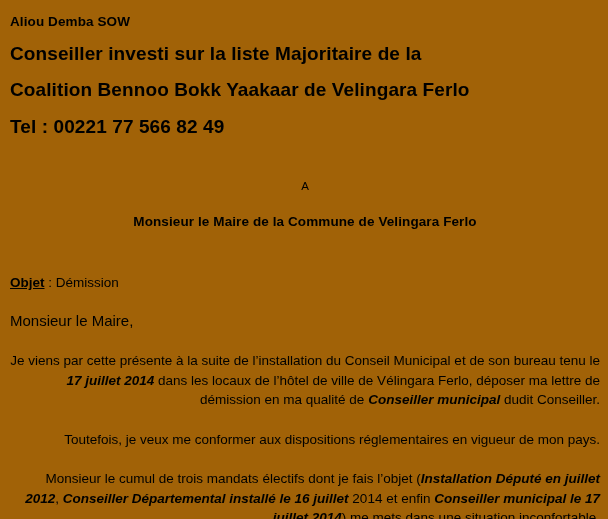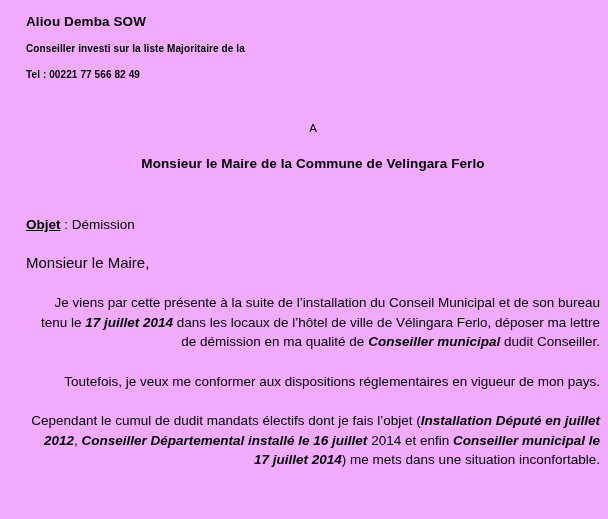--- a/index.html
+++ b/index.html
@@ -11,42 +11,42 @@
     width: 608px;
     height: 519px;
     overflow: hidden;
     font-family: "Liberation Sans", sans-serif;
     color: #000000;
   }
   .page {
     position: relative;
     width: 608px;
     height: 519px;
-    background: #f0abfc;
+    background: #a16207;
     box-sizing: border-box;
-    padding: 14px 8px 0 26px;
+    padding: 14px 8px 0 10px;
   }
   .header-row {
     display: flex;
     justify-content: space-between;
     align-items: baseline;
     font-weight: bold;
     font-size: 13.5px;
     letter-spacing: 0.1px;
   }
   .sender-name {
     white-space: nowrap;
   }
   .place-date {
     white-space: nowrap;
     padding-right: 0px;
   }
   .sender-line {
     font-weight: bold;
-    font-size: 10px;
+    font-size: 19px;
     margin-top: 14px;
     letter-spacing: 0.1px;
   }
   .sender-line.tight {
     margin-top: 15px;
   }
   .addressee-block {
     text-align: center;
     margin-top: 42px;
   }
@@ -84,20 +84,21 @@
 </head>
 <body>
 
 <div class="page">
 
   <div class="header-row">
     <span class="sender-name">Aliou Demba SOW</span>
   </div>
 
   <div class="sender-line">Conseiller investi sur la liste Majoritaire de la</div>
+  <div class="sender-line">Coalition Bennoo Bokk Yaakaar de Velingara Ferlo</div>
   <div class="sender-line tight">Tel : 00221 77 566 82 49</div>
 
   <div class="addressee-block">
     <div class="addressee-a">A</div>
     <div class="addressee-name">Monsieur le Maire de la Commune de Velingara Ferlo</div>
   </div>
 
   <div class="object-line">
     <span class="object-label">Objet</span><span> : </span><span>Démission</span>
   </div>
@@ -106,16 +107,16 @@
 
   <div class="para p1">
     <span>Je viens par cette présente à la suite de l’installation du Conseil Municipal et de son bureau tenu le </span><span class="bi">17 juillet 2014</span><span> dans les locaux de l’hôtel de ville de Vélingara Ferlo,  déposer ma lettre de démission en ma qualité de </span><span class="bi">Conseiller municipal</span><span> dudit Conseiller.</span>
   </div>
 
   <div class="para">
     <span>Toutefois, je veux me conformer aux dispositions réglementaires en vigueur de mon pays.</span>
   </div>
 
   <div class="para">
-    <span>Cependant  le cumul de dudit mandats électifs dont je fais l’objet (</span><span class="bi">Installation Député en juillet 2012</span><span>, </span><span class="bi">Conseiller Départemental installé le 16 juillet</span><span> 2014 et enfin </span><span class="bi">Conseiller municipal le 17 juillet 2014</span><span>) me mets dans une situation  inconfortable.</span>
+    <span>Monsieur  le cumul de trois mandats électifs dont je fais l’objet (</span><span class="bi">Installation Député en juillet 2012</span><span>, </span><span class="bi">Conseiller Départemental installé le 16 juillet</span><span> 2014 et enfin </span><span class="bi">Conseiller municipal le 17 juillet 2014</span><span>) me mets dans une situation  inconfortable.</span>
   </div>
 
 </div>
 
 </body></html>

